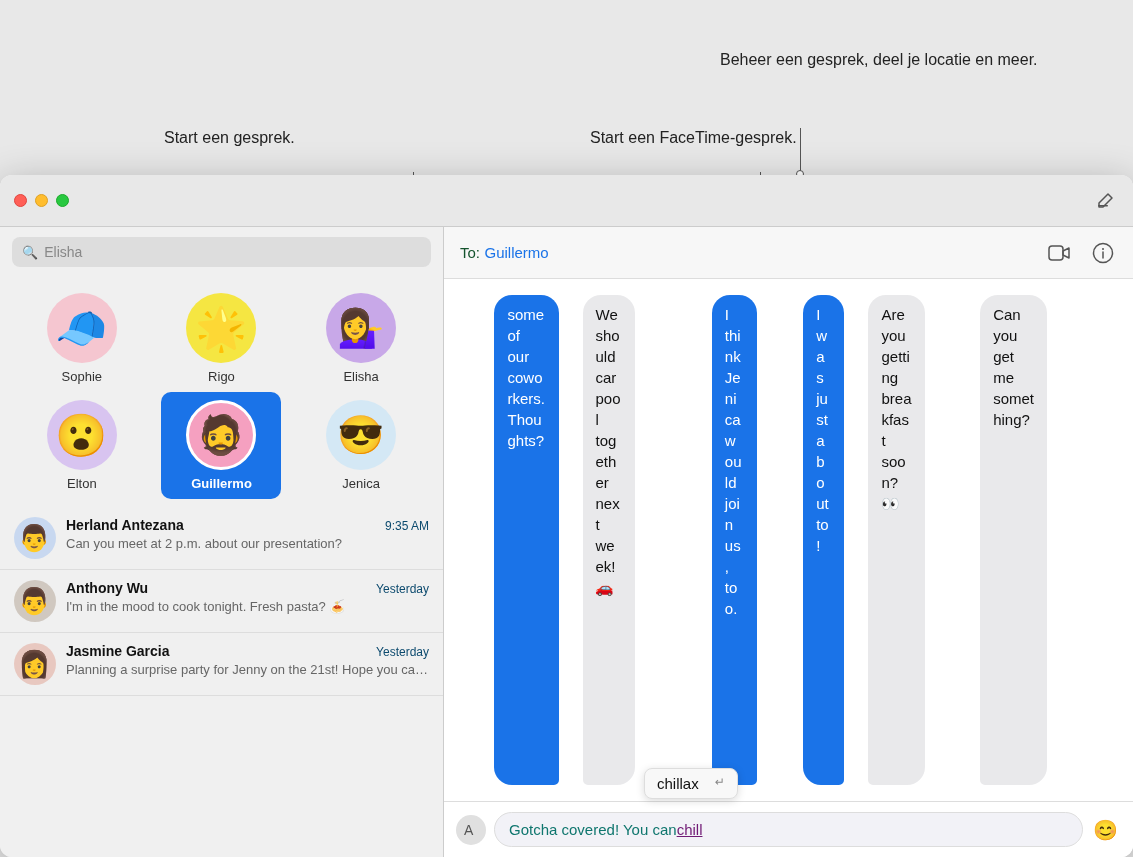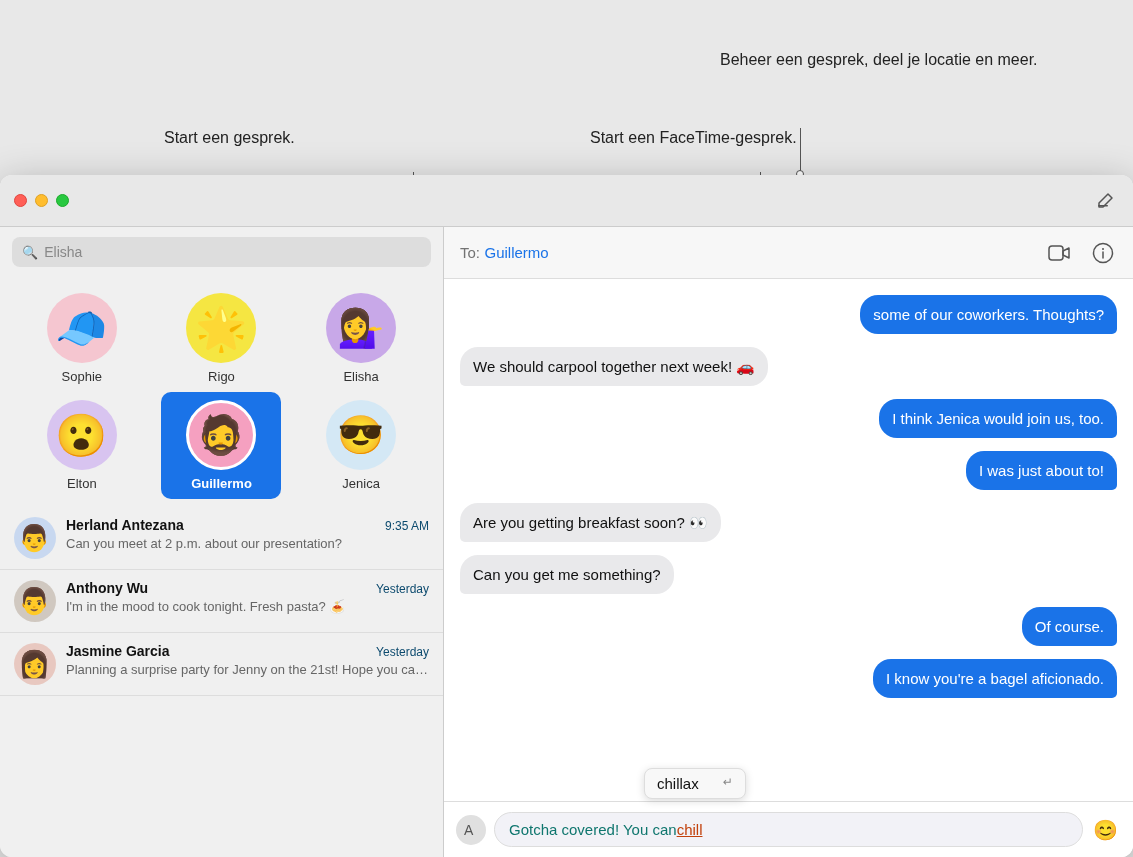--- a/index.html
+++ b/index.html
@@ -230,21 +230,21 @@
       background: #f7f7f7;
       border-bottom: 1px solid #ddd;
       display: flex;
       align-items: center;
       padding: 0 16px;
       justify-content: space-between;
       flex-shrink: 0;
     }
     .chat-to {
       font-size: 15px;
-      color: #737373;
+      color: #14532d;
     }
     .chat-recipient {
       font-size: 15px;
       color: #1a73e8;
       font-weight: 500;
     }
     .chat-header-actions {
       display: flex;
       gap: 16px;
       align-items: center;
@@ -259,22 +259,22 @@
       color: #555;
       font-size: 18px;
     }
 
     
     .messages-container {
       flex: 1;
       overflow-y: auto;
       padding: 16px;
       display: flex;
-      flex-direction: column;
-      gap: 13px;
+      flex-direction: row;
+      gap: 24px;
     }
 
     .message-row {
       display: flex;
       width: 100%;
     }
     .message-row.incoming {
       justify-content: flex-start;
     }
     .message-row.outgoing {
@@ -330,21 +330,21 @@
       border: 1px solid #ddd;
       border-radius: 18px;
       padding: 8px 14px;
       font-size: 15px;
       color: #111;
       position: relative;
       display: flex;
       align-items: center;
     }
     .input-normal-text { color: #0f766e; }
-    .input-highlight { color: #c2410c; text-decoration: underline; }
+    .input-highlight { color: #701a75; text-decoration: underline; }
 
     .emoji-btn {
       width: 30px;
       height: 30px;
       display: flex;
       align-items: center;
       justify-content: center;
       cursor: pointer;
       font-size: 20px;
       flex-shrink: 0;
@@ -354,21 +354,21 @@
     .autocomplete-popup {
       position: absolute;
       bottom: 58px;
       left: 200px;
       background: #f8f8f8;
       border: 1px solid #ddd;
       border-radius: 8px;
       padding: 6px 12px;
       display: flex;
       align-items: flex-start;
-      gap: 24px;
+      gap: 16px;
       font-size: 15px;
       color: #111;
       box-shadow: 0 2px 8px rgba(0,0,0,0.15);
     }
     .autocomplete-arrow {
       color: #888;
       font-size: 12px;
     }
   </style>
 </head>

